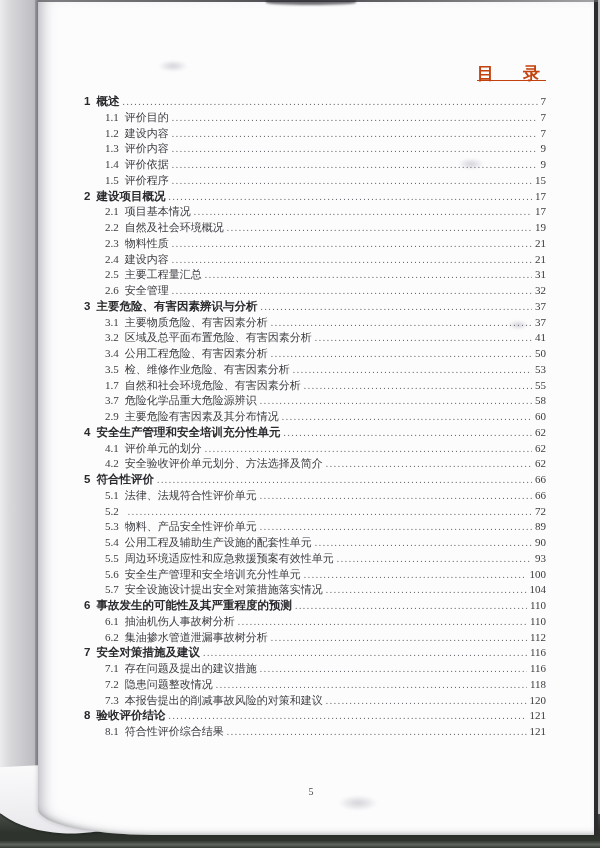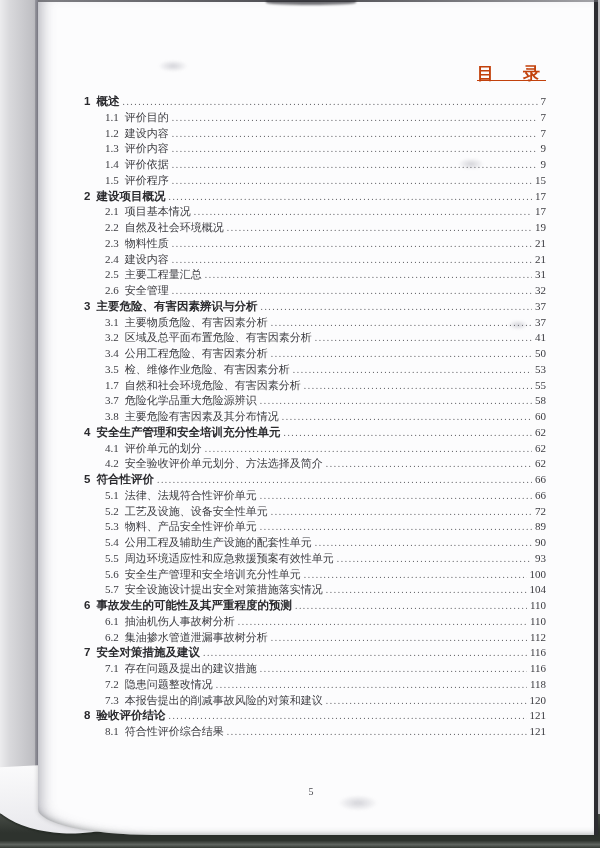--- a/index.html
+++ b/index.html
@@ -260,21 +260,21 @@
           <span class="dots"></span>
           <span class="pg">55</span>
         </div>
         <div class="row lvl2">
           <span class="num">3.7</span>
           <span class="label">危险化学品重大危险源辨识</span>
           <span class="dots"></span>
           <span class="pg">58</span>
         </div>
         <div class="row lvl2">
-          <span class="num">3.8</span>
+          <span class="num">2.9</span>
           <span class="label">主要危险有害因素及其分布情况</span>
           <span class="dots"></span>
           <span class="pg">60</span>
         </div>
         <div class="row lvl1">
           <span class="num">4</span>
           <span class="label">安全生产管理和安全培训充分性单元</span>
           <span class="dots"></span>
           <span class="pg">62</span>
         </div>
@@ -297,21 +297,20 @@
           <span class="pg">66</span>
         </div>
         <div class="row lvl2">
           <span class="num">5.1</span>
           <span class="label">法律、法规符合性评价单元</span>
           <span class="dots"></span>
           <span class="pg">66</span>
         </div>
         <div class="row lvl2">
           <span class="num">5.2</span>
-          <span class="label">工艺及设施、设备安全性单元</span>
           <span class="dots"></span>
           <span class="pg">72</span>
         </div>
         <div class="row lvl2">
           <span class="num">5.3</span>
           <span class="label">物料、产品安全性评价单元</span>
           <span class="dots"></span>
           <span class="pg">89</span>
         </div>
         <div class="row lvl2">

